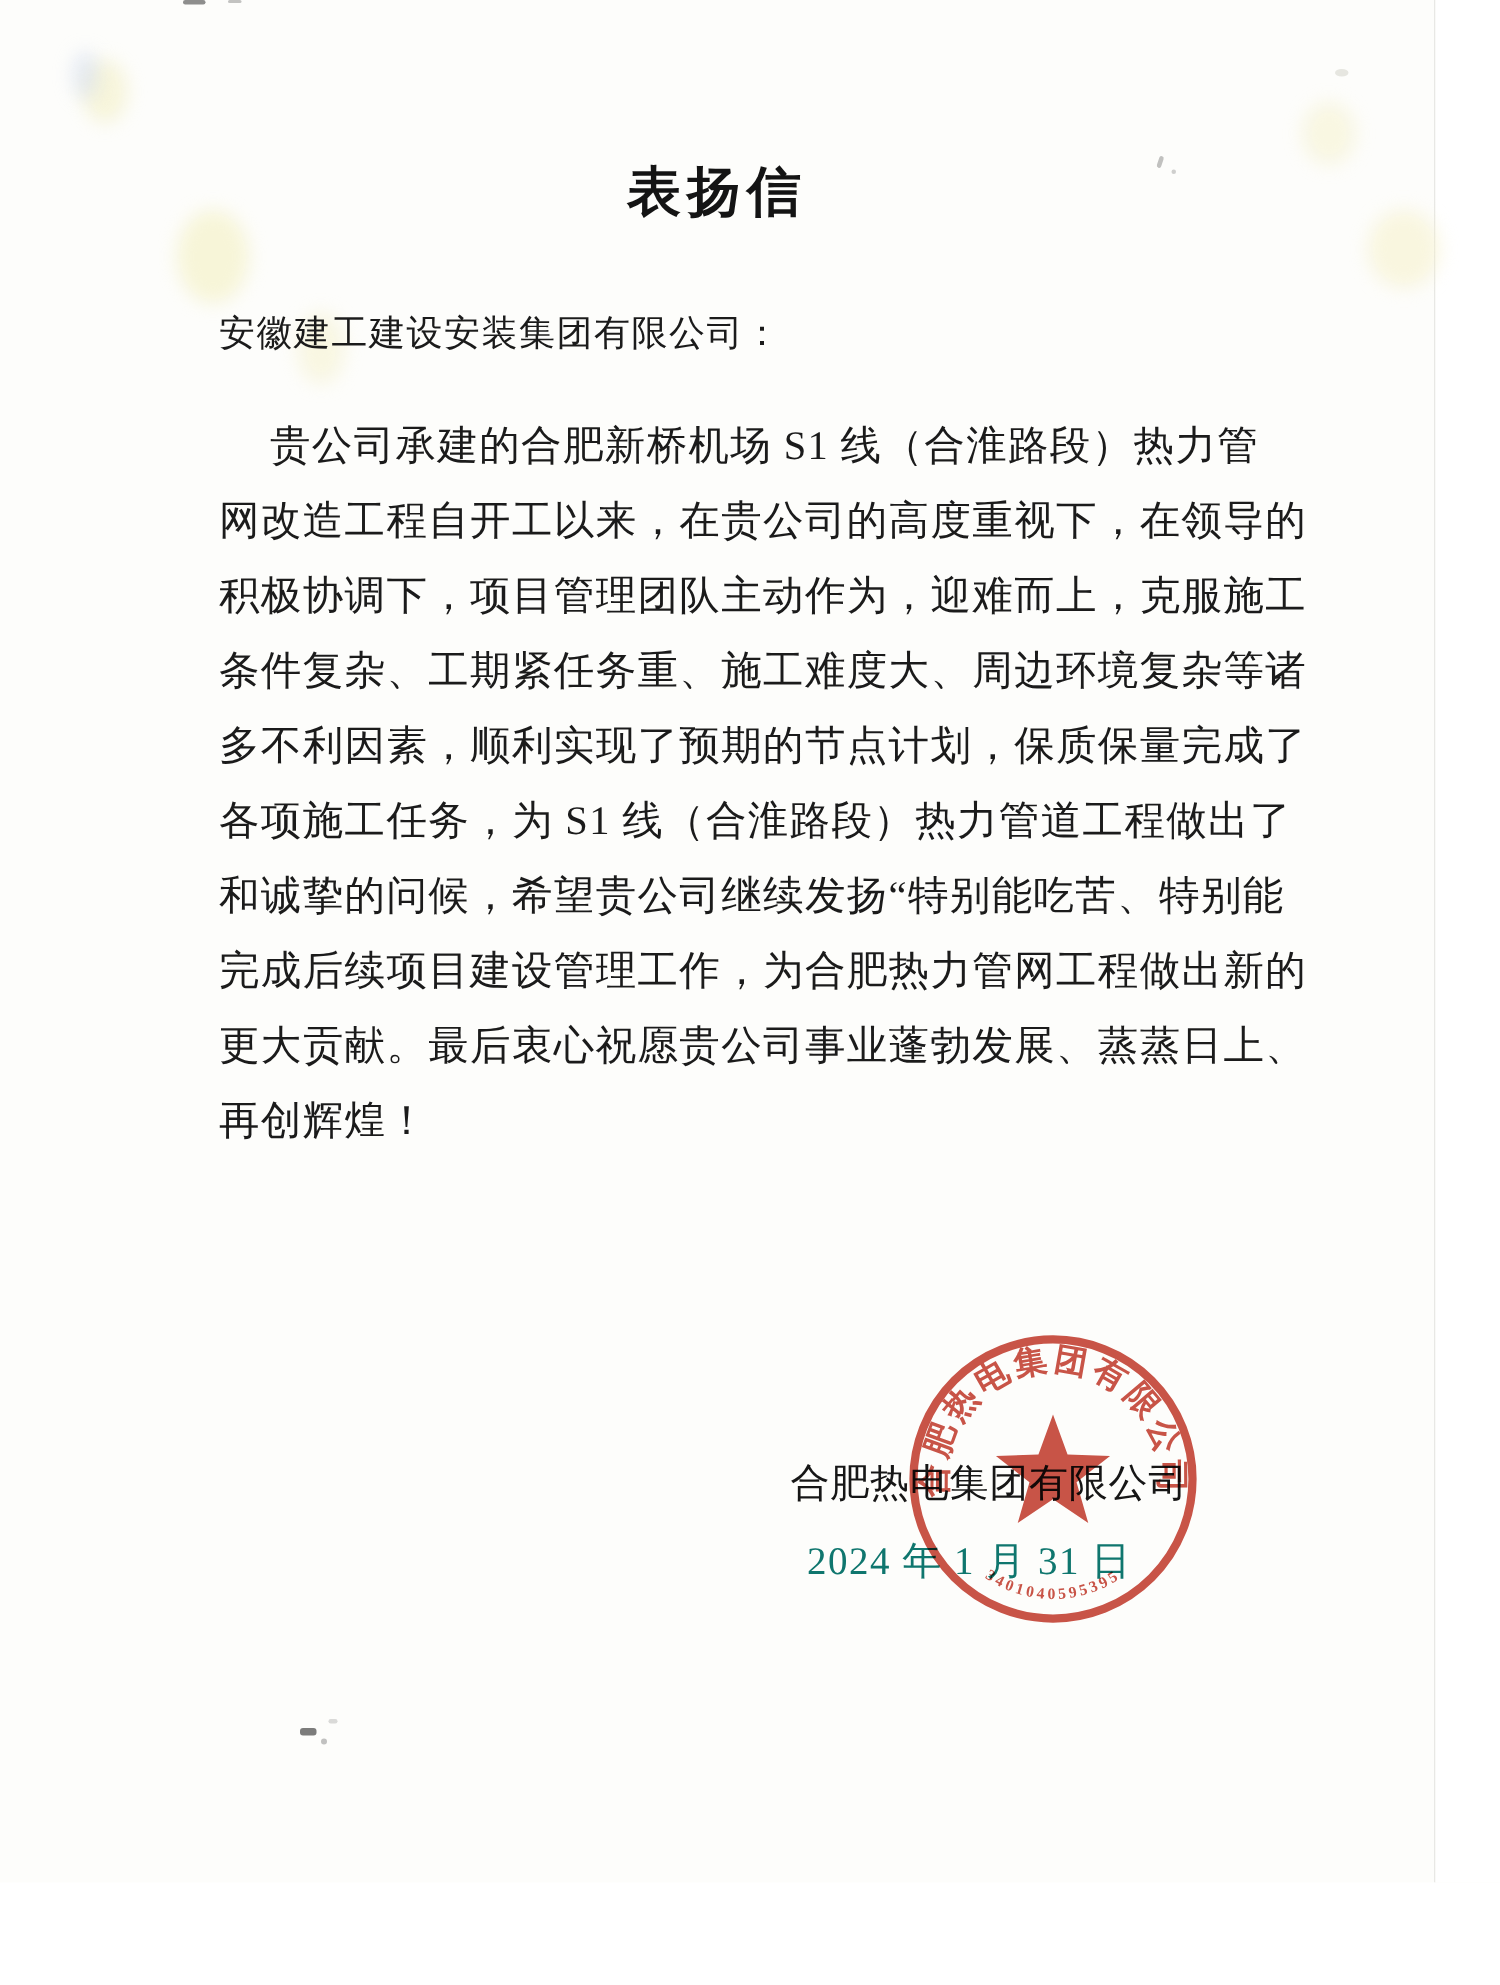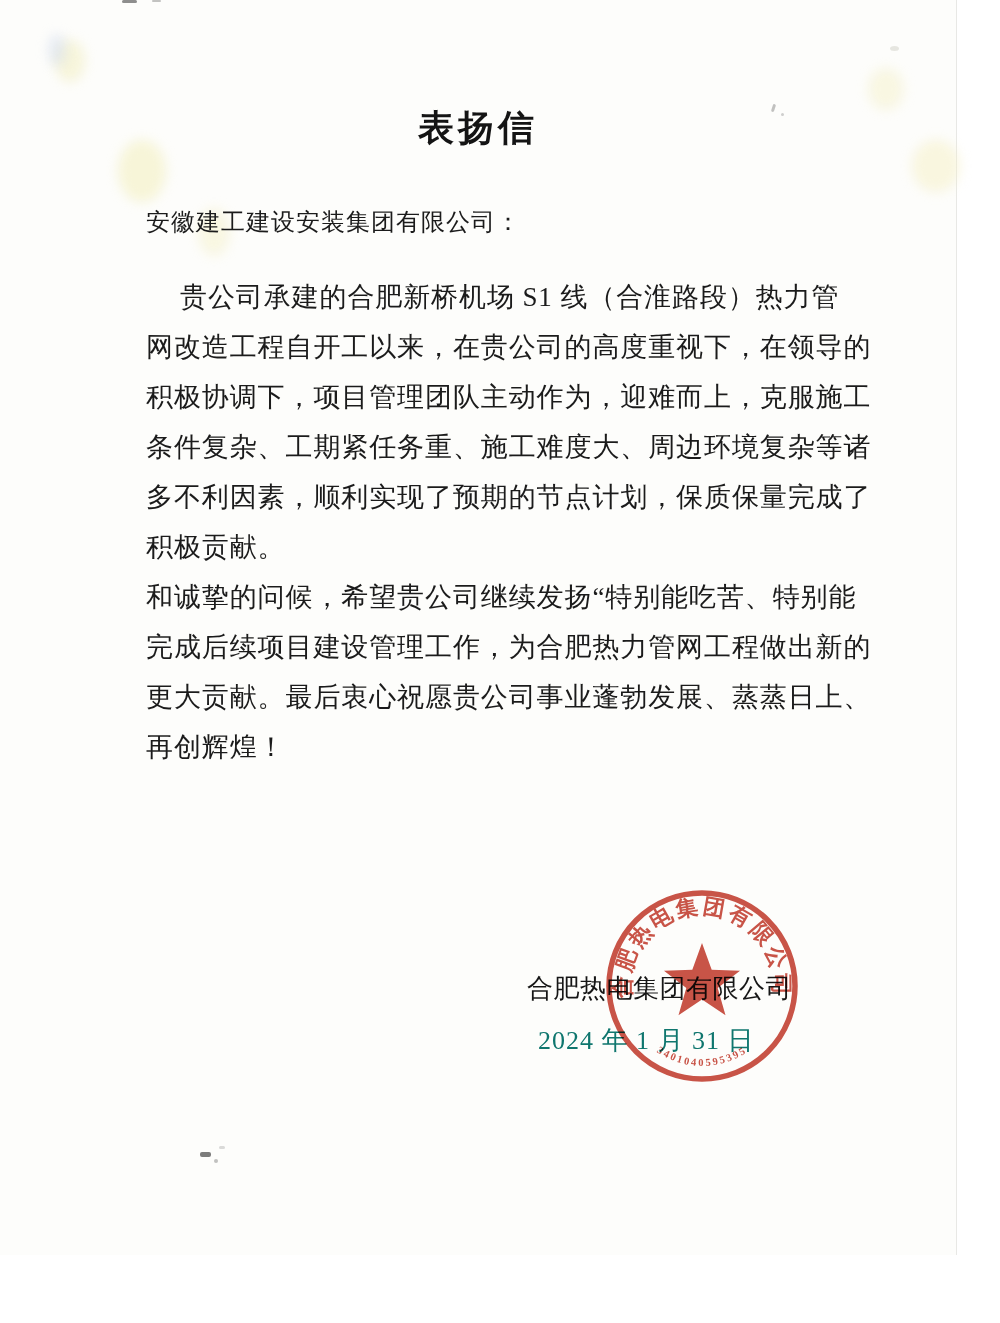--- a/index.html
+++ b/index.html
@@ -94,21 +94,21 @@
   <div class="title">表扬信</div>
 
   <div class="salutation">安徽建工建设安装集团有限公司：</div>
 
   <div class="body-text">
     <div class="bline indent">贵公司承建的合肥新桥机场 S1 线（合淮路段）热力管</div>
     <div class="bline">网改造工程自开工以来，在贵公司的高度重视下，在领导的</div>
     <div class="bline">积极协调下，项目管理团队主动作为，迎难而上，克服施工</div>
     <div class="bline">条件复杂、工期紧任务重、施工难度大、周边环境复杂等诸</div>
     <div class="bline">多不利因素，顺利实现了预期的节点计划，保质保量完成了</div>
-    <div class="bline">积极贡献。</div>
+    <div class="bline">各项施工任务，为 S1 线（合淮路段）热力管道工程做出了</div>
     <div class="bline">和诚挚的问候，希望贵公司继续发扬“特别能吃苦、特别能</div>
     <div class="bline">完成后续项目建设管理工作，为合肥热力管网工程做出新的</div>
     <div class="bline">更大贡献。最后衷心祝愿贵公司事业蓬勃发展、蒸蒸日上、</div>
     <div class="bline">再创辉煌！</div>
   </div>
 
   <div class="sig-company">合肥热电集团有限公司</div>
 
   <div class="sig-date">2024 年 1 月 31 日</div>
 

